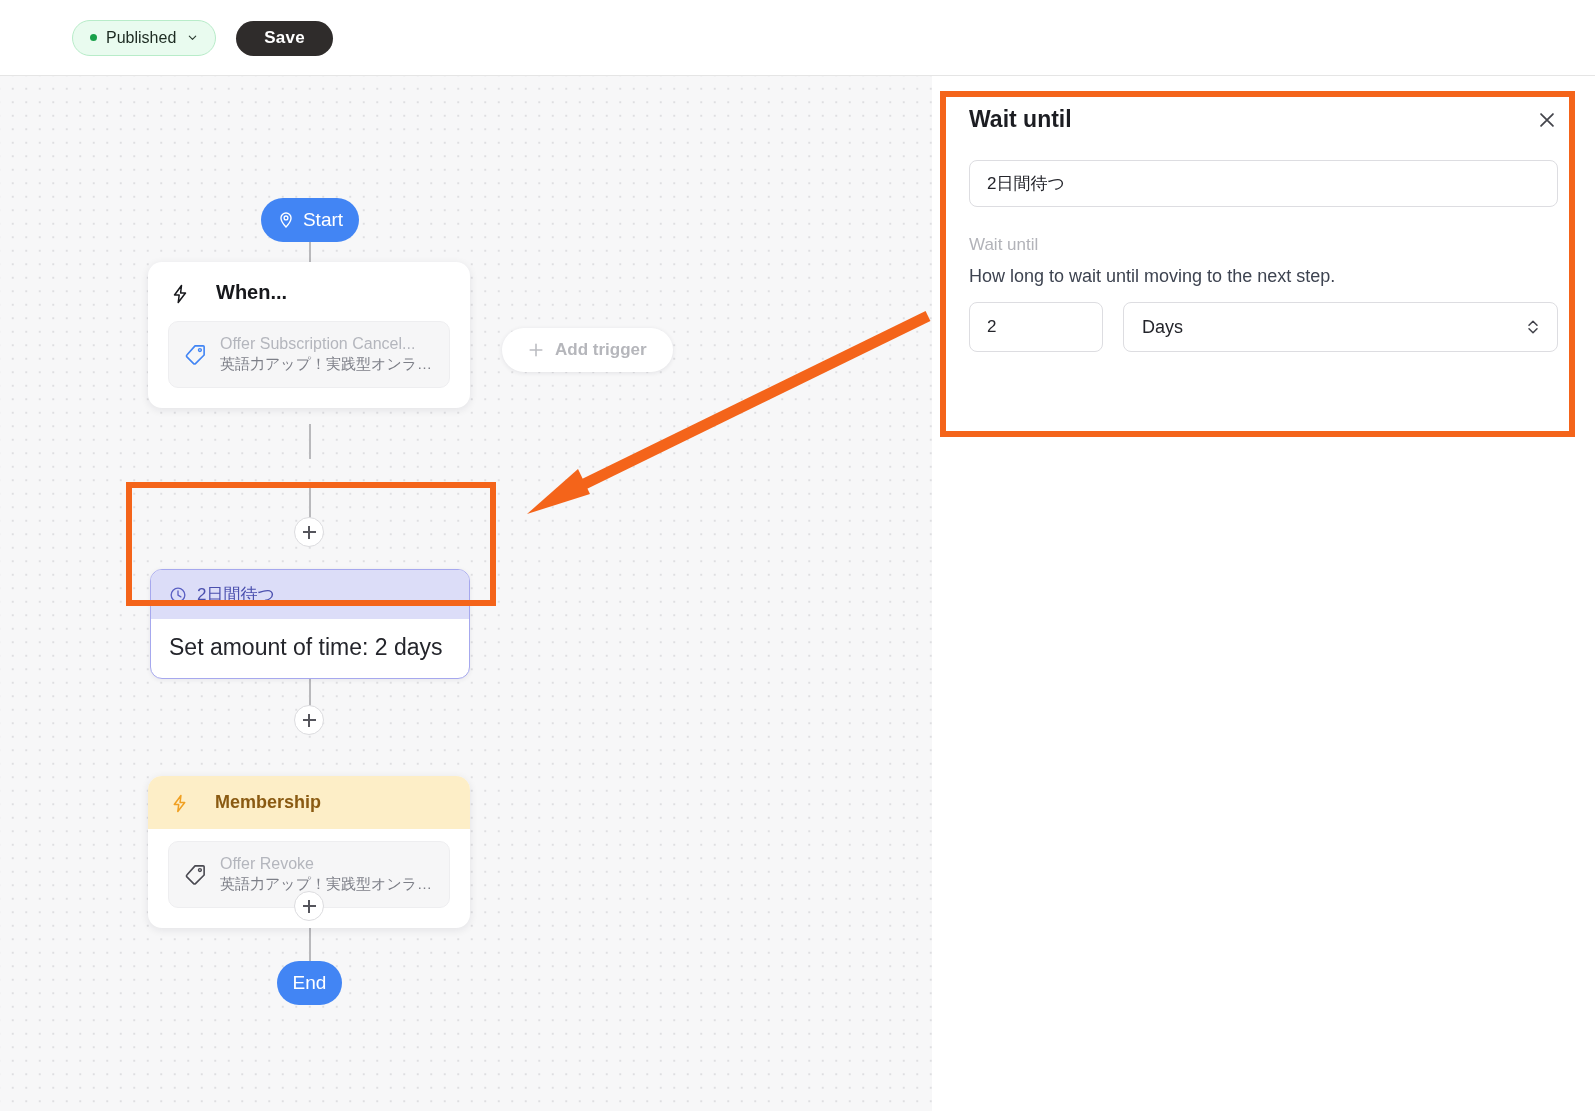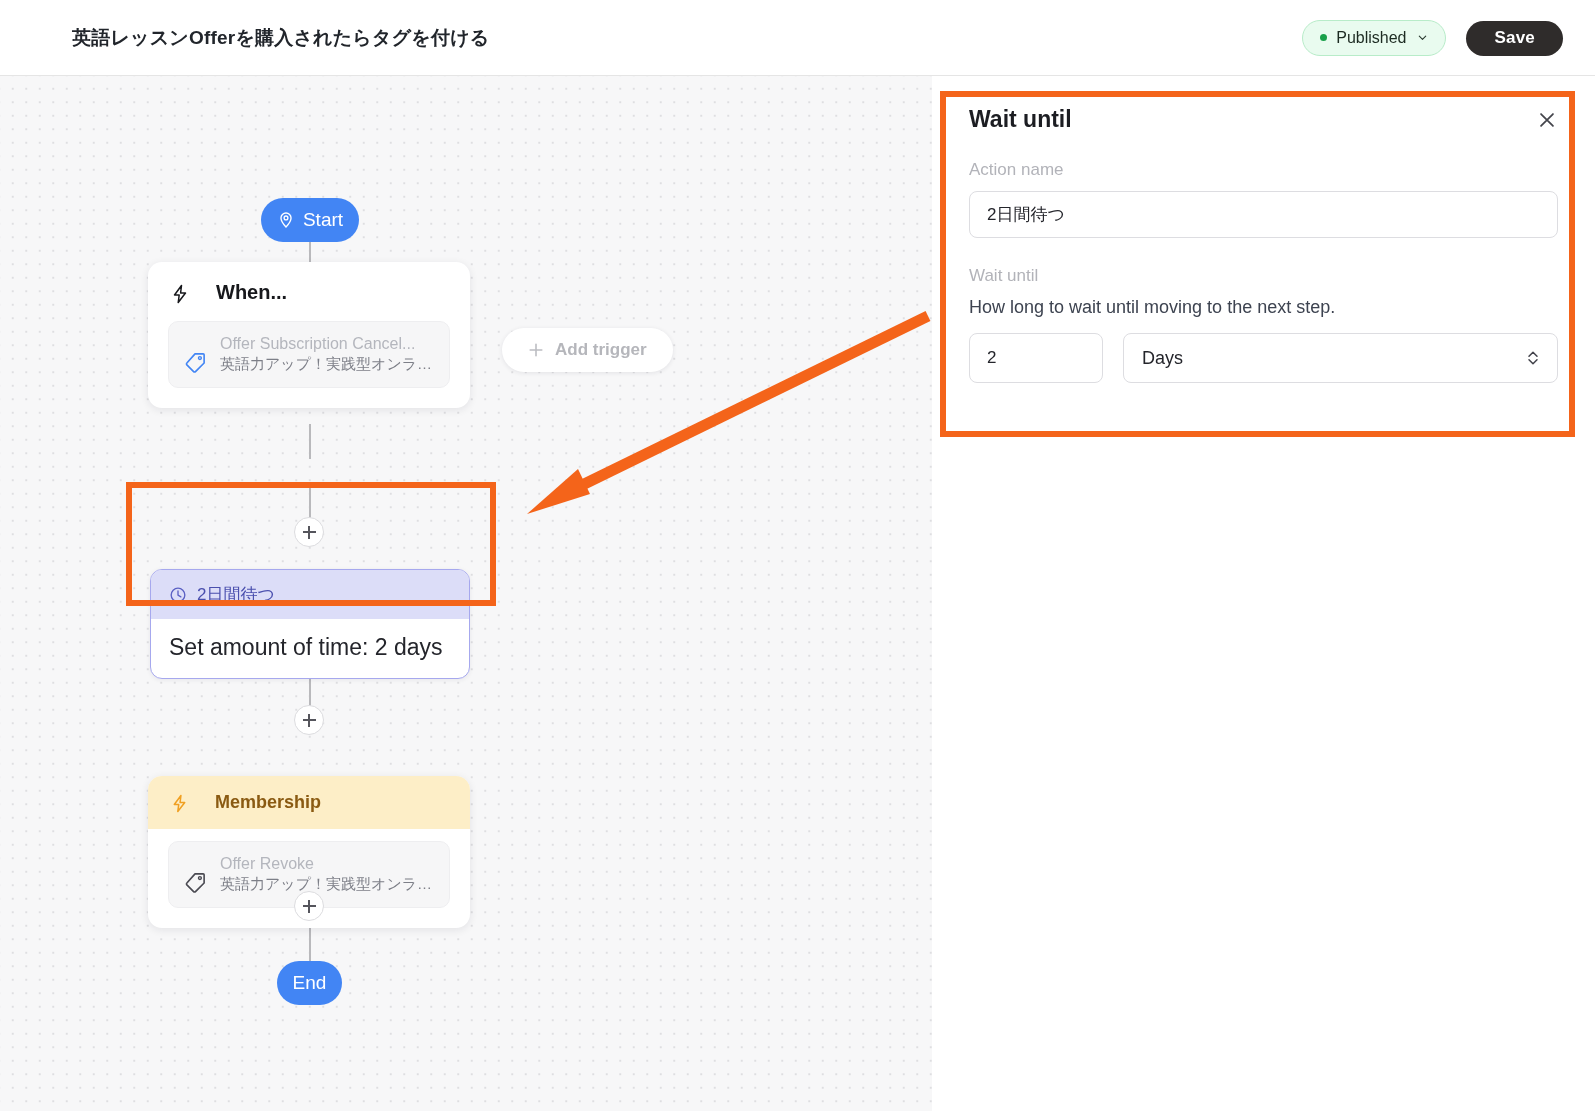--- a/index.html
+++ b/index.html
@@ -84,21 +84,21 @@
     padding: 19px 22px 5px 22px;
     font-size: 20px; font-weight: 700; color: #17181c;
   }
   .card-head.amber {
     background: #fdeec7; padding: 16px 22px; font-size: 18px;
     font-weight: 600; color: #8a5a12;
   }
   .subitem {
     margin: 12px 20px 20px 20px; background: #f6f6f7;
     border: 1px solid #eeeef0; border-radius: 10px;
-    display: flex; align-items: flex-end; gap: 13px;
+    display: flex; align-items: center; gap: 13px;
     padding: 13px 15px;
   }
   .subitem-text { display: flex; flex-direction: column; gap: 2px; min-width: 0; }
   .subitem-title {
     font-size: 16px; color: #b4b6bd; white-space: nowrap;
     overflow: hidden; text-overflow: ellipsis; max-width: 230px;
   }
   .subitem-sub {
     font-size: 15px; color: #7d7f88; white-space: nowrap;
     overflow: hidden; text-overflow: ellipsis; max-width: 230px;
@@ -169,21 +169,20 @@
     width: 14px; height: 20px;
   }
   .icon { display: block; flex: none; }
 </style>
 </head>
 <body>
 
 <div class="app">
 
   <div class="topbar">
-    <div class="page-title">英語レッスンOfferを購入されたらタグを付ける</div>
     <div class="topbar-right">
       <div class="status-pill">
         <span class="status-dot"></span>
         <span>Published</span>
         <svg class="status-chevron" viewBox="0 0 12 12">
           <path d="M2.5 4.5 L6 8 L9.5 4.5" fill="none" stroke="#2a3a30" stroke-width="1.2" stroke-linecap="round" stroke-linejoin="round"></path>
         </svg>
       </div>
       <button class="save-btn">Save</button>
     </div>
@@ -283,21 +282,20 @@
   </div>
 
   <div class="panel">
     <div class="panel-head">
       <div class="panel-title">Wait until</div>
       <svg class="close-x" viewBox="0 0 24 24">
         <path d="M5.5 5.5 L18.5 18.5 M18.5 5.5 L5.5 18.5" stroke="#44454c" stroke-width="1.9" stroke-linecap="round"></path>
       </svg>
     </div>
 
-    <div class="field-label">Action name</div>
     <input class="text-input" value="2日間待つ" style="">
 
     <div class="section-gap"></div>
 
     <div class="field-label">Wait until</div>
     <div class="help-text">How long to wait until moving to the next step.</div>
 
     <div class="duration-row">
       <input class="num-input" value="2" style="">
       <div class="select-wrap">

